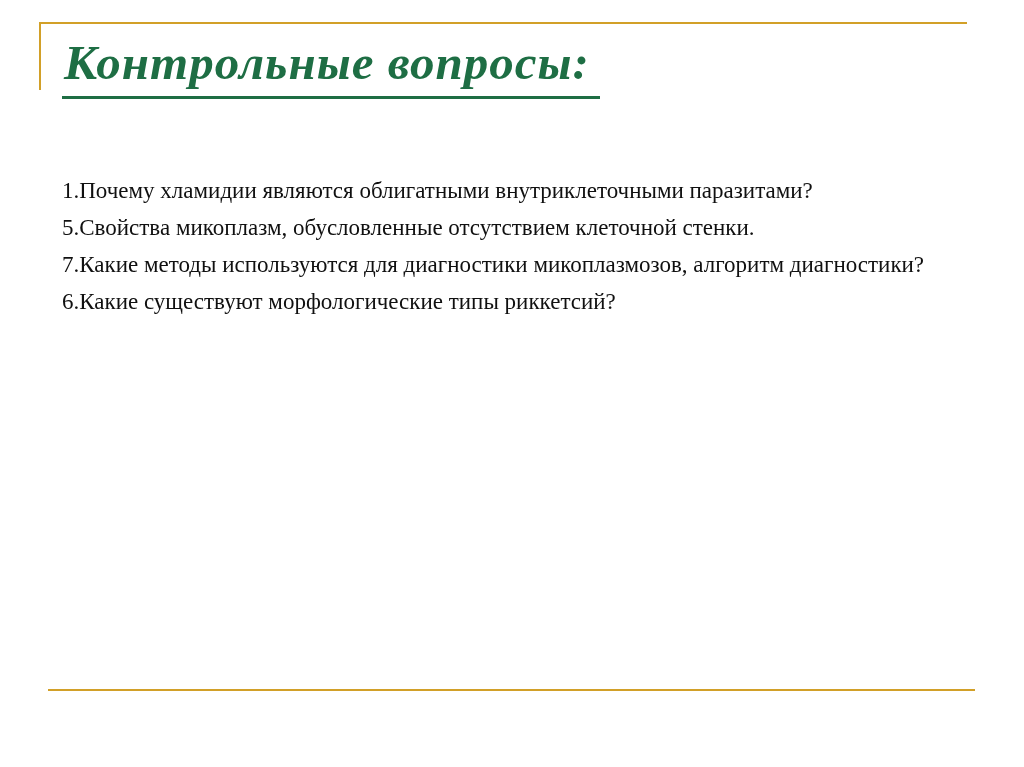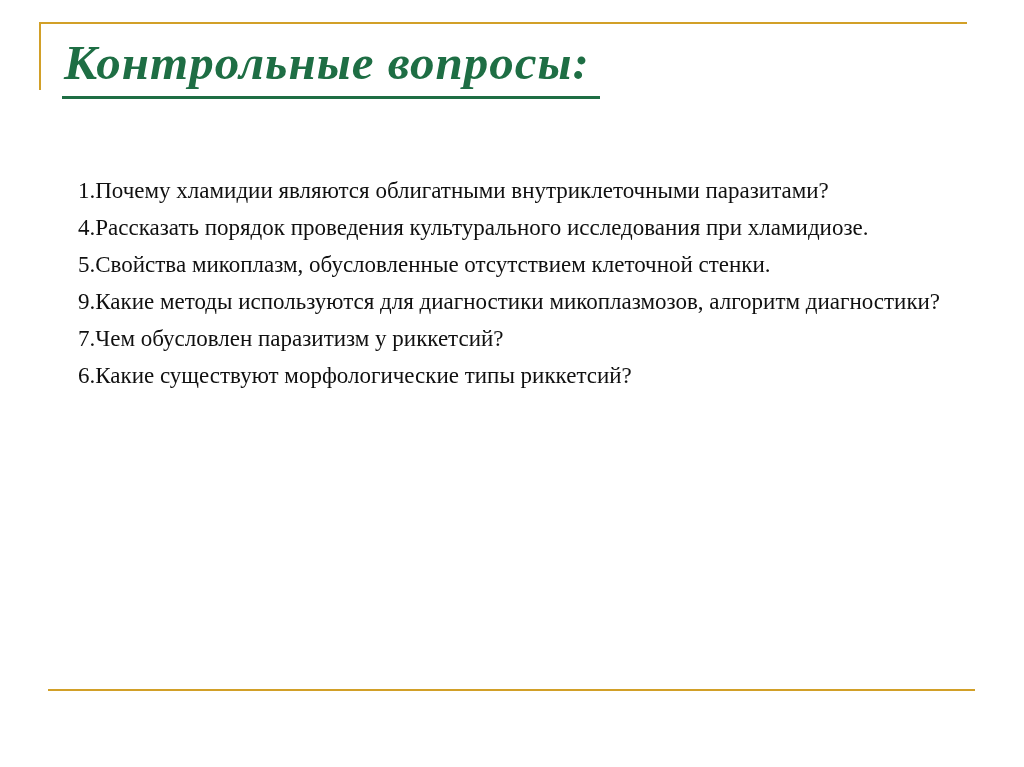--- a/index.html
+++ b/index.html
@@ -45,21 +45,21 @@
     font-weight:600;
     font-size:49px;
     letter-spacing:1px;
     color:var(--green);
     border-bottom:3px solid var(--green);
     padding:0 10px 5px 2px;
     white-space:nowrap;
   }
   .question-list{
     position:absolute;
-    left:78px; top:172px;
+    left:62px; top:172px;
     width:908px;
     font-size:23px;
     line-height:37px;
     color:var(--ink);
   }
   .question{
     margin:0; padding:0;
   }
 </style>
 </head>
@@ -67,22 +67,20 @@
 
 <div class="slide">
 
   <div class="rule rule-top"></div>
   <div class="rule rule-left"></div>
 
   <h1 class="slide-title">Контрольные вопросы:</h1>
 
   <div class="question-list">
       <div class="question">1.Почему хламидии являются облигатными внутриклеточными паразитами?</div>
-      <div class="question">4.Рассказать порядок проведения культурального исследования при хламидиозе.</div>
       <div class="question">5.Свойства микоплазм, обусловленные отсутствием клеточной стенки.</div>
-      <div class="question">9.Какие методы используются для диагностики микоплазмозов, алгоритм диагностики?</div>
-      <div class="question">7.Чем обусловлен паразитизм у риккетсий?</div>
+      <div class="question">7.Какие методы используются для диагностики микоплазмозов, алгоритм диагностики?</div>
       <div class="question">6.Какие существуют морфологические типы риккетсий?</div>
     </div>
 
   <div class="rule rule-bottom"></div>
 
 </div>
 
 </body></html>

